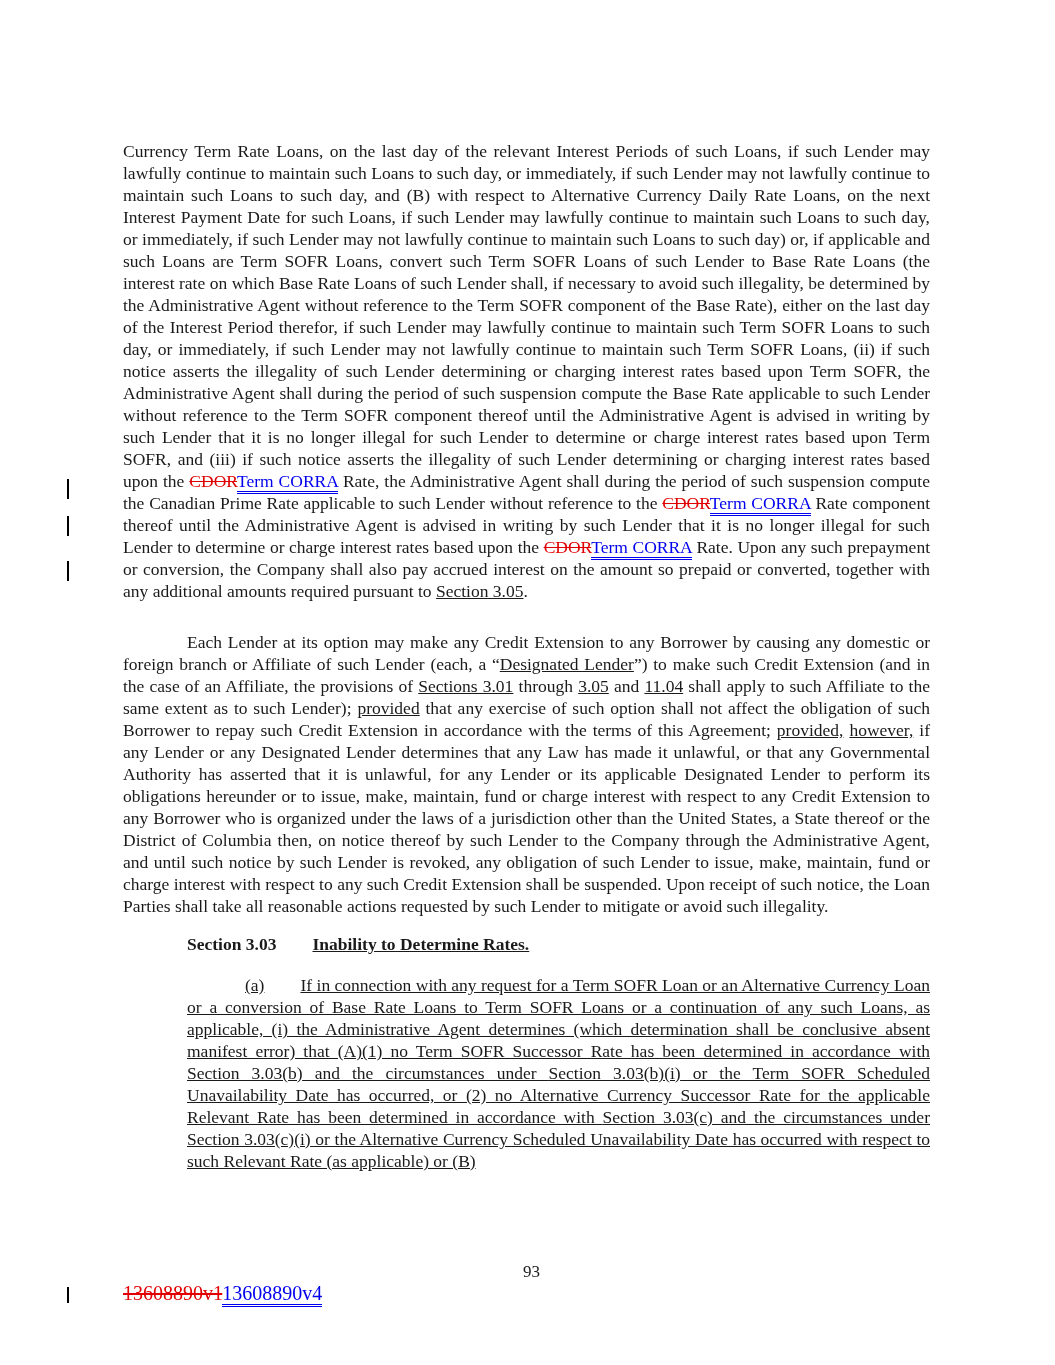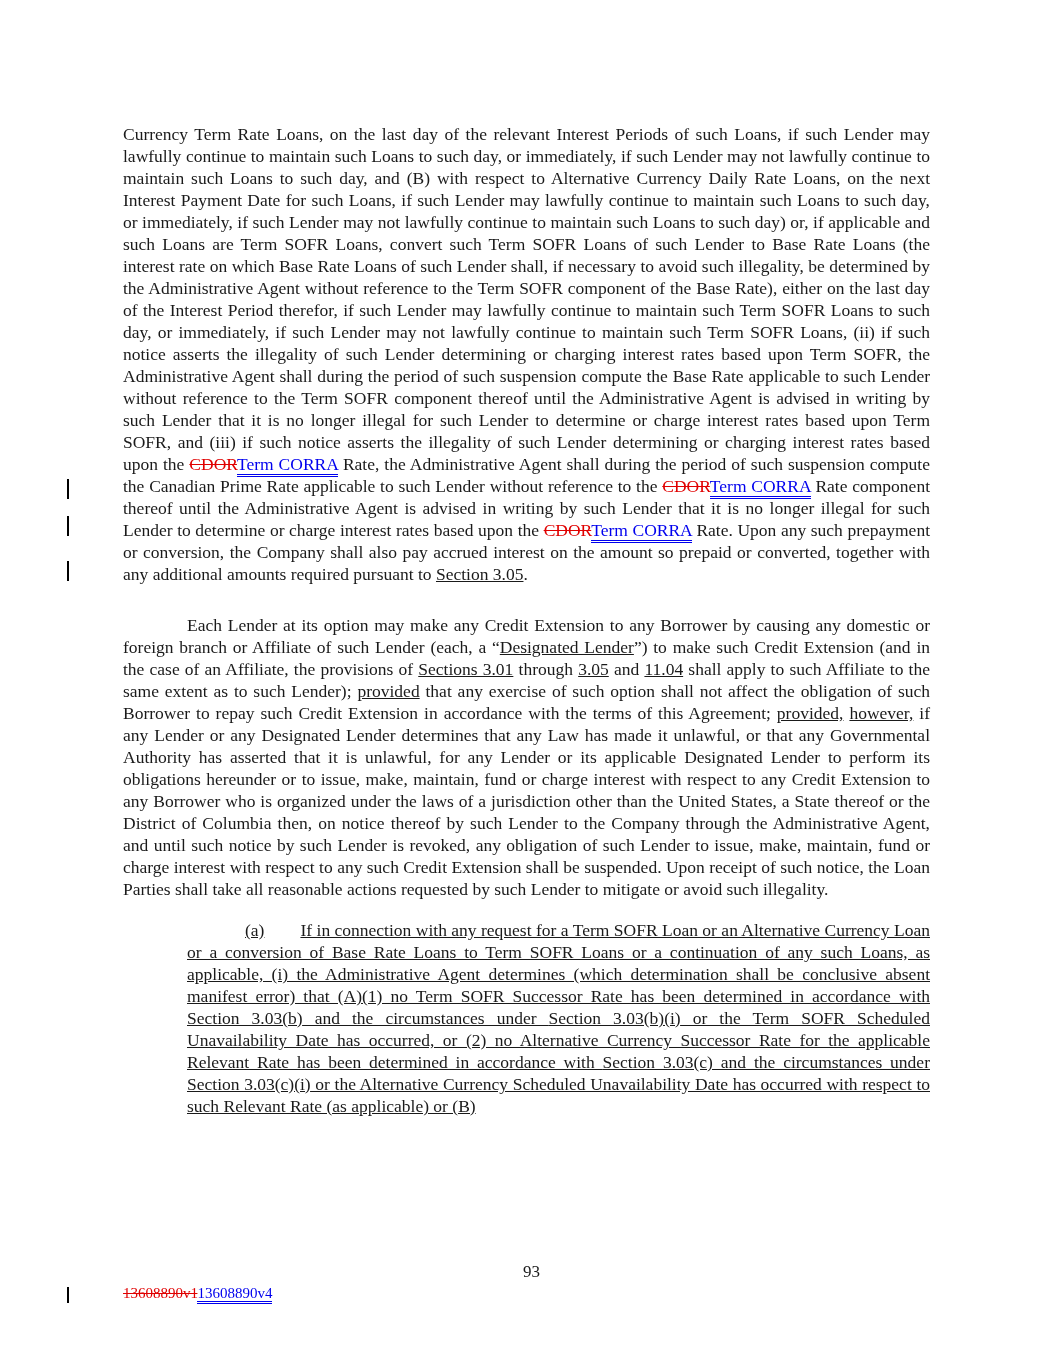--- a/index.html
+++ b/index.html
@@ -12,21 +12,21 @@
     width: 1055px;
     height: 1365px;
     background: var(--background, #ffffff);
     font-family: "Liberation Serif", serif;
     color: var(--body-text, #1a1a1a);
     overflow: hidden;
   }
   .body-text {
     position: absolute;
     left: 123px;
-    top: 123px;
+    top: 140px;
     width: 807px;
     font-size: 17.5px;
     line-height: 22px;
     text-align: justify;
   }
   .para { margin: 0; }
   .p2 { margin-top: 29px; text-indent: 64px; }
   .heading {
     margin: 16px 0 0 64px;
     text-align: left;
@@ -66,37 +66,38 @@
     left: 4px;
     width: 1055px;
     text-align: center;
     font-size: 17px;
     line-height: 22px;
   }
   .doc-ids {
     position: absolute;
     left: 123px;
     top: 1284px;
-    font-size: 15px;
+    font-size: 20px;
     line-height: 19px;
   }
   .doc-ids .run-ins { border-bottom-width: 3px; }
 </style>
 </head>
 <body>
 
 <div class="page">
 
   <div class="change-bar bar1"></div>
   <div class="change-bar bar2"></div>
   <div class="change-bar bar3"></div>
 
   <div class="body-text">
     <p class="para p1"><span class="run-plain">Currency Term Rate Loans, on the last day of the relevant Interest Periods of such Loans, if such Lender may lawfully continue to maintain such Loans to such day, or immediately, if such Lender may not lawfully continue to maintain such Loans to such day, and (B) with respect to Alternative Currency Daily Rate Loans, on the next Interest Payment Date for such Loans, if such Lender may lawfully continue to maintain such Loans to such day, or immediately, if such Lender may not lawfully continue to maintain such Loans to such day) or, if applicable and such Loans are Term SOFR Loans, convert such Term SOFR Loans of such Lender to Base Rate Loans (the interest rate on which Base Rate Loans of such Lender shall, if necessary to avoid such illegality, be determined by the Administrative Agent without reference to the Term SOFR component of the Base Rate), either on the last day of the Interest Period therefor, if such Lender may lawfully continue to maintain such Term SOFR Loans to such day, or immediately, if such Lender may not lawfully continue to maintain such Term SOFR Loans, (ii) if such notice asserts the illegality of such Lender determining or charging interest rates based upon Term SOFR, the Administrative Agent shall during the period of such suspension compute the Base Rate applicable to such Lender without reference to the Term SOFR component thereof until the Administrative Agent is advised in writing by such Lender that it is no longer illegal for such Lender to determine or charge interest rates based upon Term SOFR, and (iii) if such notice asserts the illegality of such Lender determining or charging interest rates based upon the </span><span class="run-del">CDOR</span><span class="run-ins">Term CORRA</span><span class="run-plain"> Rate, the Administrative Agent shall during the period of such suspension compute the Canadian Prime Rate applicable to such Lender without reference to the </span><span class="run-del">CDOR</span><span class="run-ins">Term CORRA</span><span class="run-plain"> Rate component thereof until the Administrative Agent is advised in writing by such Lender that it is no longer illegal for such Lender to determine or charge interest rates based upon the </span><span class="run-del">CDOR</span><span class="run-ins">Term CORRA</span><span class="run-plain"> Rate.  Upon any such prepayment or conversion, the Company shall also pay accrued interest on the amount so prepaid or converted, together with any additional amounts required pursuant to </span><span class="run-u">Section 3.05</span><span class="run-plain">.</span></p>
     <p class="para p2"><span class="run-plain">Each Lender at its option may make any Credit Extension to any Borrower by causing any domestic or foreign branch or Affiliate of such Lender (each, a “</span><span class="run-u">Designated Lender</span><span class="run-plain">”) to make such Credit Extension (and in the case of an Affiliate, the provisions of </span><span class="run-u">Sections 3.01</span><span class="run-plain"> through </span><span class="run-u">3.05</span><span class="run-plain"> and </span><span class="run-u">11.04</span><span class="run-plain"> shall apply to such Affiliate to the same extent as to such Lender); </span><span class="run-u">provided</span><span class="run-plain"> that any exercise of such option shall not affect the obligation of such Borrower to repay such Credit Extension in accordance with the terms of this Agreement; </span><span class="run-u">provided,</span><span class="run-plain"> </span><span class="run-u">however,</span><span class="run-plain"> if any Lender or any Designated Lender determines that any Law has made it unlawful, or that any Governmental Authority has asserted that it is unlawful, for any Lender or its applicable Designated Lender to perform its obligations hereunder or to issue, make, maintain, fund or charge interest with respect to any Credit Extension to any Borrower who is organized under the laws of a jurisdiction other than the United States, a State thereof or the District of Columbia then, on notice thereof by such Lender to the Company through the Administrative Agent, and until such notice by such Lender is revoked, any obligation of such Lender to issue, make, maintain, fund or charge interest with respect to any such Credit Extension shall be suspended.  Upon receipt of such notice, the Loan Parties shall take all reasonable actions requested by such Lender to mitigate or avoid such illegality.</span></p>
+    <p class="para heading"><span class="run-b">Section 3.03</span><span class="run-tab"></span><span class="run-bu">Inability to Determine Rates.</span></p>
     <p class="para pa"><span class="run-plain">(a)</span><span class="run-tab"></span><span class="run-plain">If in connection with any request for a Term SOFR Loan or an Alternative Currency Loan or a conversion of Base Rate Loans to Term SOFR Loans or a continuation of any such Loans, as applicable, (i) the Administrative Agent determines (which determination shall be conclusive absent manifest error) that (A)(1) no Term SOFR Successor Rate has been determined in accordance with </span><span class="run-u">Section 3.03(b)</span><span class="run-plain"> and the circumstances under </span><span class="run-u">Section 3.03(b)(i)</span><span class="run-plain"> or the Term SOFR Scheduled Unavailability Date has occurred, or (2) no Alternative Currency Successor Rate for the applicable Relevant Rate has been determined in accordance with </span><span class="run-u">Section 3.03(c)</span><span class="run-plain"> and the circumstances under </span><span class="run-u">Section 3.03(c)(i)</span><span class="run-plain"> or the Alternative Currency Scheduled Unavailability Date has occurred with respect to such Relevant Rate (as applicable) or (B)</span></p>
   </div>
 
   <div class="page-number">93</div>
 
   <div class="doc-ids"><span class="run-del">13608890v1</span><span class="run-ins">13608890v4</span></div>
 
   <div class="change-bar bar-footer"></div>
 
 </div>

